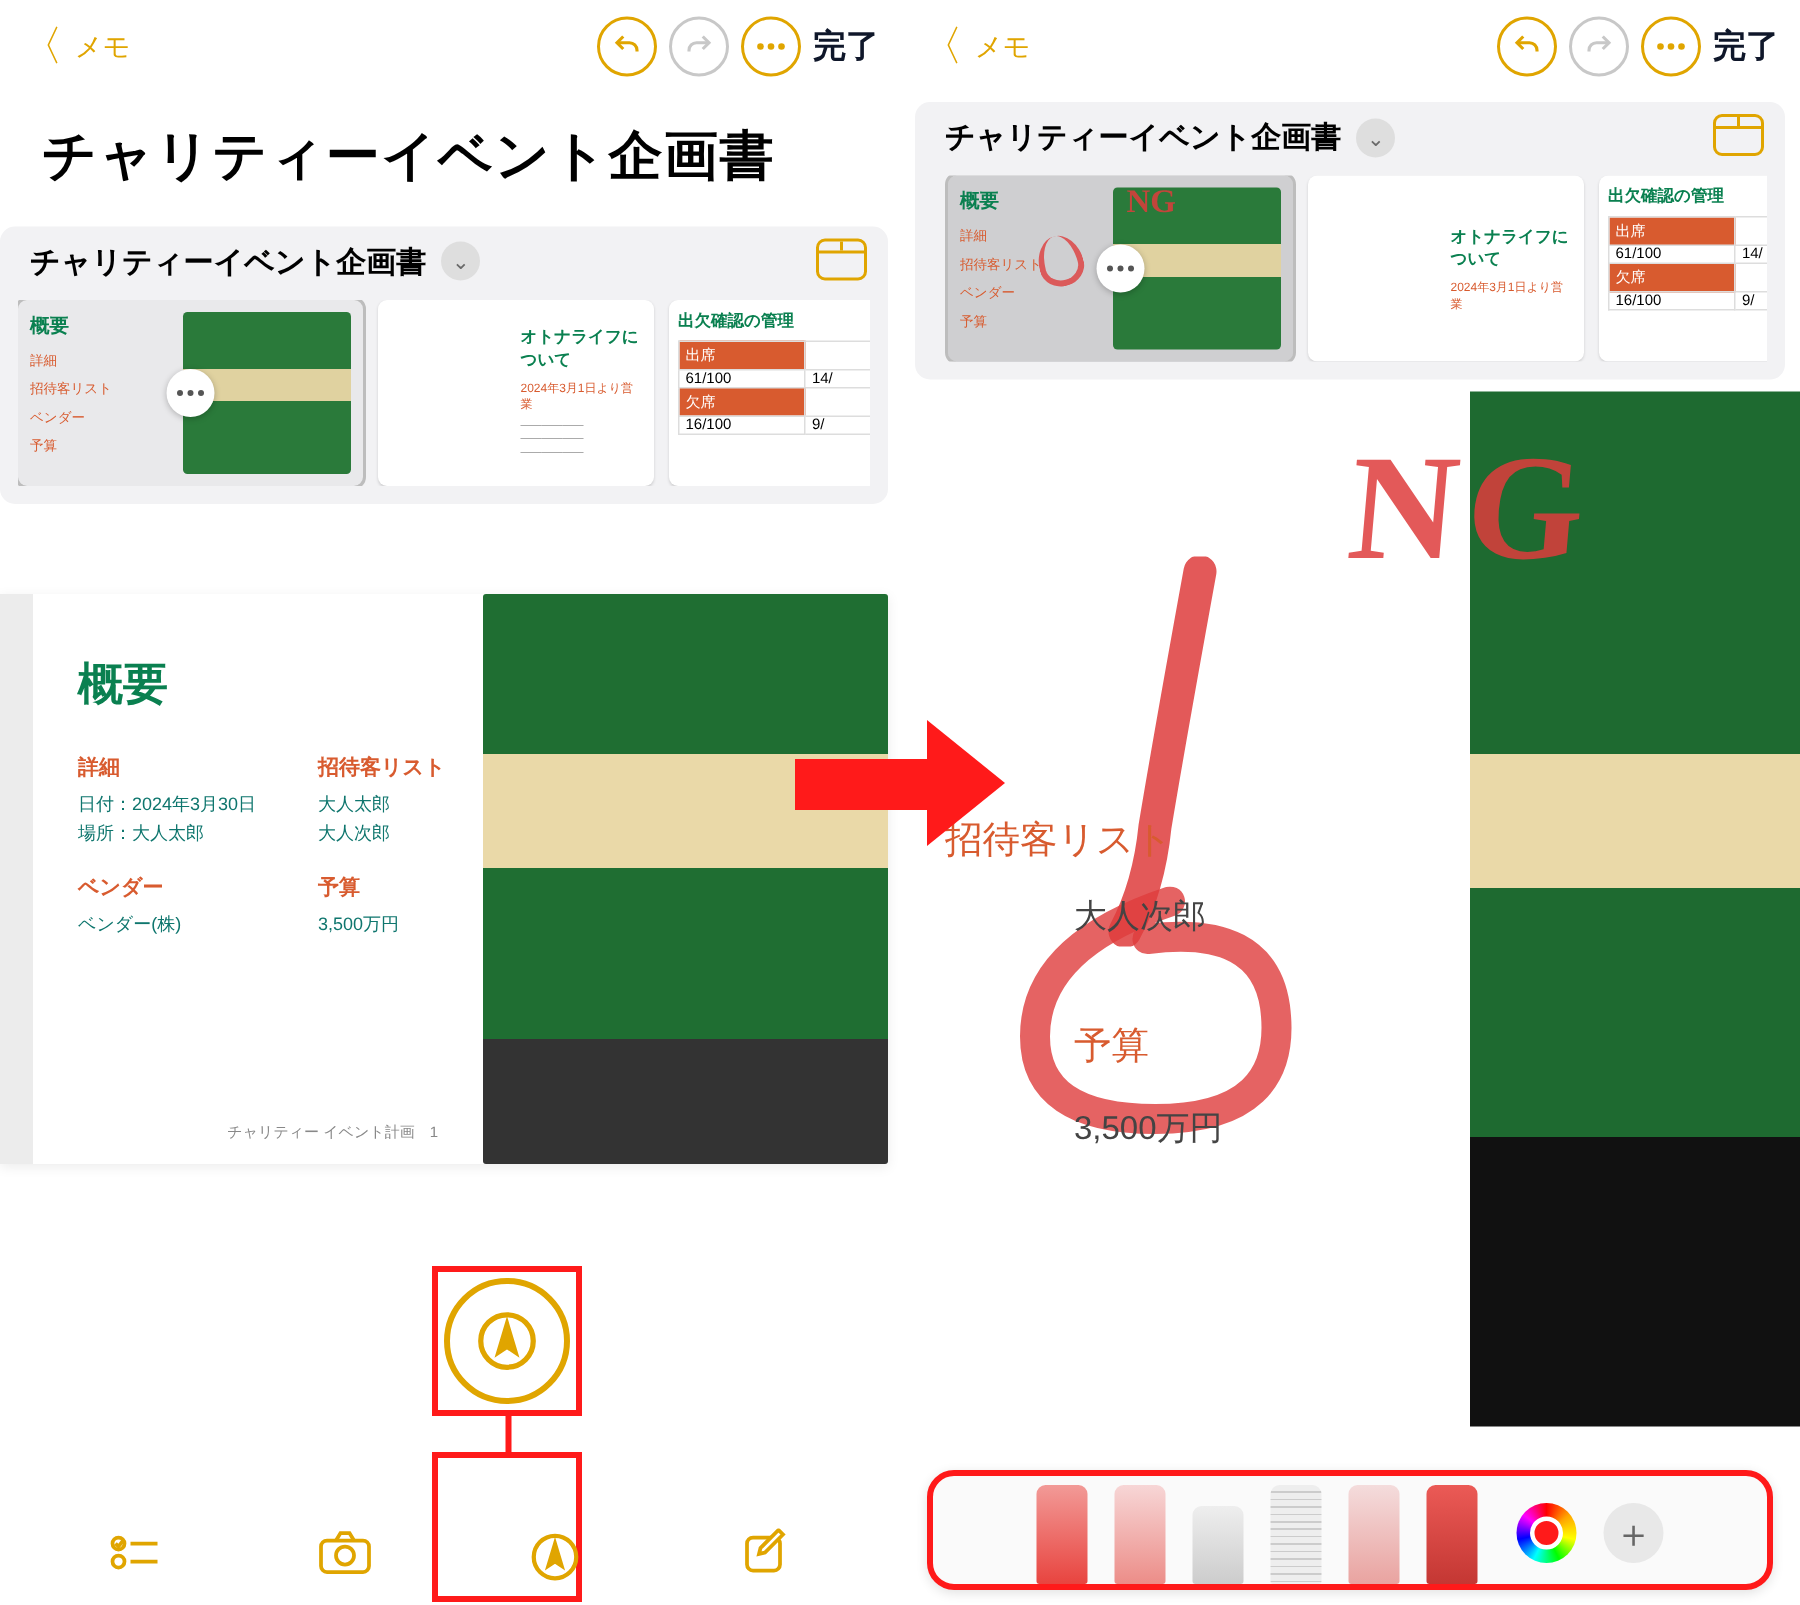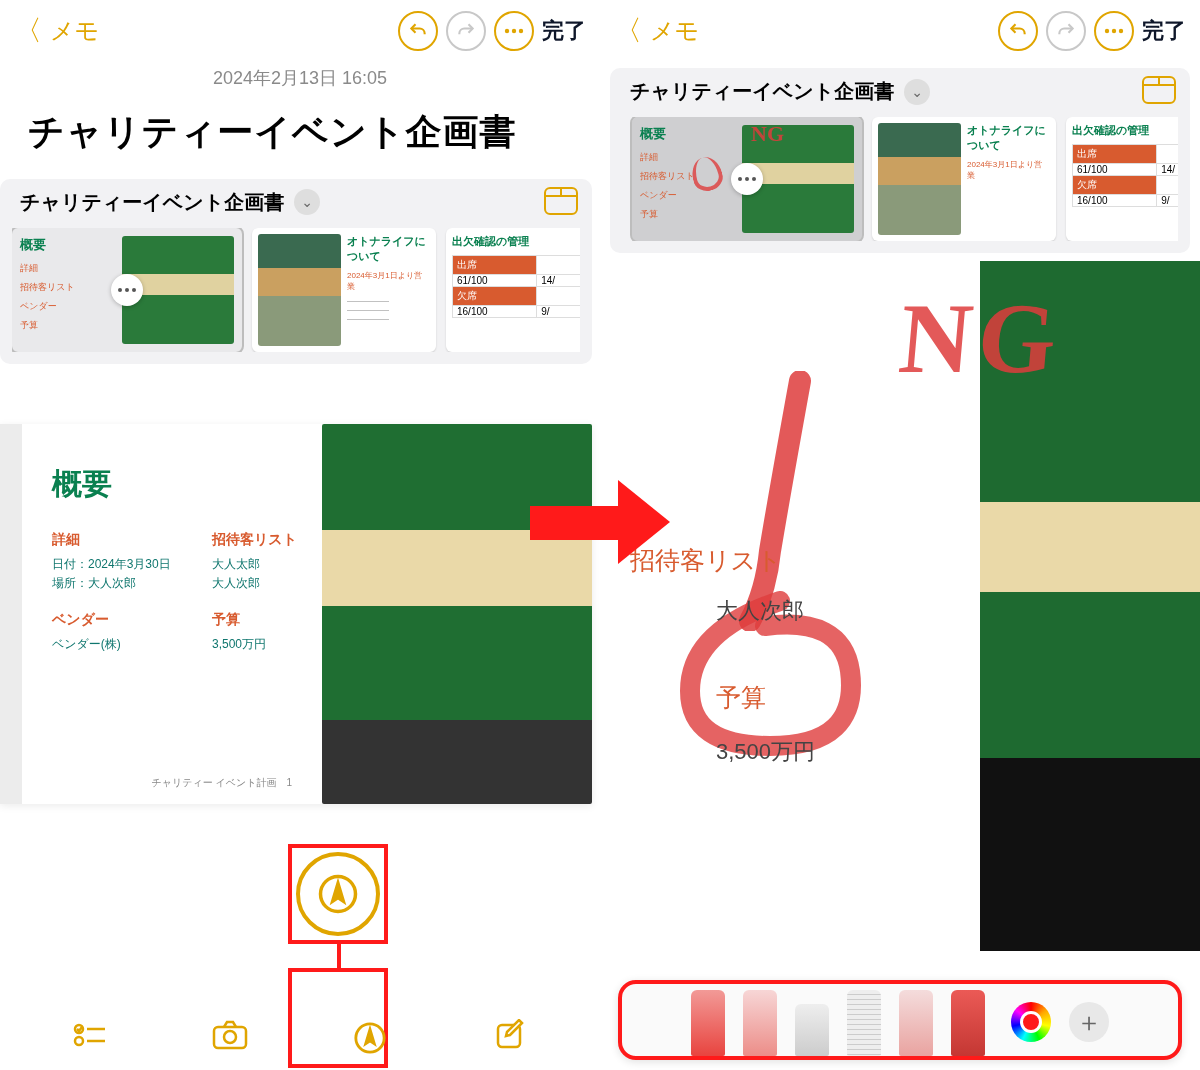--- a/index.html
+++ b/index.html
@@ -1,21 +1,21 @@
 <!DOCTYPE html>
 <html><head>
 <meta charset="utf-8">
 <style>
   * { margin:0; padding:0; box-sizing:border-box; font-family:-apple-system,"Hiragino Sans",sans-serif; }
   body { width:1200px; height:1070px; background:#fff; display:flex; position:relative; }
   .panel { width:600px; height:1070px; position:relative; background:#fff; overflow:hidden;}
   .panel.left { border-right:0; }
   .header { display:flex; align-items:center; height:62px; padding:0 14px; gap:8px; }
   .back { color:#e0a500; font-size:28px; font-weight:300; }
-  .memo { color:#e0a500; font-size:24px; }
+  .memo { color:#e0a500; font-size:18px; }
   .spacer { flex:1; }
   .round-btn { width:40px; height:40px; border-radius:50%; border:2.5px solid #e0a500; display:flex; align-items:center; justify-content:center; color:#e0a500; }
   .round-btn.disabled { border-color:#c8c8c8; color:#c8c8c8; }
   .done { color:#0f172a; font-size:22px; font-weight:600; }
   .datetime { text-align:center; color:#8a8a8a; font-size:18px; margin-top:4px; }
   .title { font-size:36px; font-weight:700; padding:18px 28px 22px; line-height:1.35; letter-spacing:1px; }
   .attach-bar { background:#f2f2f4; border-radius:10px; margin:0 8px 0 0; padding:10px 12px 12px; position:relative; }
   .attach-head { display:flex; align-items:center; gap:10px; margin-bottom:12px; padding-left:8px; }
   .attach-title { font-size:20px; font-weight:700; }
   .chev { width:26px; height:26px; border-radius:50%; background:#dedede; display:flex; align-items:center; justify-content:center; color:#6a6a6a; font-size:14px;}
@@ -26,21 +26,21 @@
   .thumbs { display:flex; gap:10px; overflow:hidden; }
   .thumb { background:#fff; border-radius:6px; position:relative; box-shadow:0 1px 2px rgba(0,0,0,.15); flex-shrink:0;}
   .thumb.sel { outline:2px solid #bdbdbd; background:#e9e9eb;}
   .thumb-slide { width:230px; height:124px; display:flex; padding:8px; gap:6px; }
   .thumb-info { width:45%; font-size:10px; }
   .thumb-info .hd { color:#0a8050; font-weight:700; font-size:13px; margin-bottom:8px;}
   .thumb-info .or { color:#d85b2f; font-size:9px; display:block; margin-top:6px;}
   .thumb-photo { flex:1; border-radius:3px; }
   .photo-green { background:linear-gradient(180deg,#2a7a3a 0 35%,#e0d2a0 35% 55%, #2a7a3a 55%);}
   .photo-class { background:linear-gradient(180deg,#3a6a50 0 30%, #caa060 30% 55%, #8a9a7a 55%); }
-  .thumb-mid{width:184px; height:124px; padding:6px; display:flex; gap:6px;}
+  .thumb-mid{width:184px; height:124px; padding:6px; display:flex; gap:6px;align-items:center;}
   .thumb-right{width:146px; height:124px; padding:6px; font-size:9px;}
   .mini-table{width:100%; border-collapse:collapse; font-size:10px;}
   .mini-table .h{ background:#d85b2f; color:#fff; padding:2px 4px;}
   .mini-table td{ border:1px solid #ddd; padding:0 4px;}
   .dots { position:absolute; width:32px; height:32px; border-radius:50%; background:#fff; box-shadow:0 1px 4px rgba(0,0,0,.25); display:flex; align-items:center; justify-content:center; gap:3px;}
   .dots span{width:4px;height:4px;border-radius:50%;background:#555;}
   .thumb.sel .dots{ left:50%; top:50%; transform:translate(-50%,-50%);}
   .slide-main { margin:60px 8px 0 0; background:#fff; box-shadow:0 2px 8px rgba(0,0,0,.08); display:flex; height:380px; position:relative;}
   .slide-strip-l{width:22px; background:#ececec;}
   .slide-body{flex:1; padding:40px 18px 18px 30px; position:relative;}
@@ -117,21 +117,20 @@
     <div class="round-btn">
         <svg width="20" height="6" viewBox="0 0 20 6">
           <circle cx="3" cy="3" r="2.2" fill="currentColor"></circle>
           <circle cx="10" cy="3" r="2.2" fill="currentColor"></circle>
           <circle cx="17" cy="3" r="2.2" fill="currentColor"></circle>
         </svg>
       </div>
     <span class="done">完了</span>
   </div>
 
-  <div class="datetime">2024年2月13日 16:05</div>
   <div class="title">チャリティーイベント企画書</div>
 
   <div class="attach-bar">
     <div class="attach-head">
       <span class="attach-title">チャリティーイベント企画書</span>
       <span class="chev">⌄</span>
     </div>
     <div class="grid-icon">
         <div class="r1">
           <div></div>
@@ -189,21 +188,21 @@
   </div>
 
   <div class="slide-main">
     <div class="slide-strip-l"></div>
     <div class="slide-body">
       <h2>概要</h2>
       <div class="two-col">
         <div style="width:120px">
           <div class="col">
               <div class="lab">詳細</div>
-              <div class="txt"><span>日付：2024年3月30日</span><br><span>場所：大人次郎</span></div>
+              <div class="txt"><span>日付：2024年3月30日</span><br><span>場所：大人太郎</span></div>
             </div>
           <div class="col">
               <div class="lab">ベンダー</div>
               <div class="txt">ベンダー(株)</div>
             </div>
         </div>
         <div>
           <div class="col">
               <div class="lab">招待客リスト</div>
               <div class="txt"><span>大人太郎</span><br><span>大人次郎</span></div>

